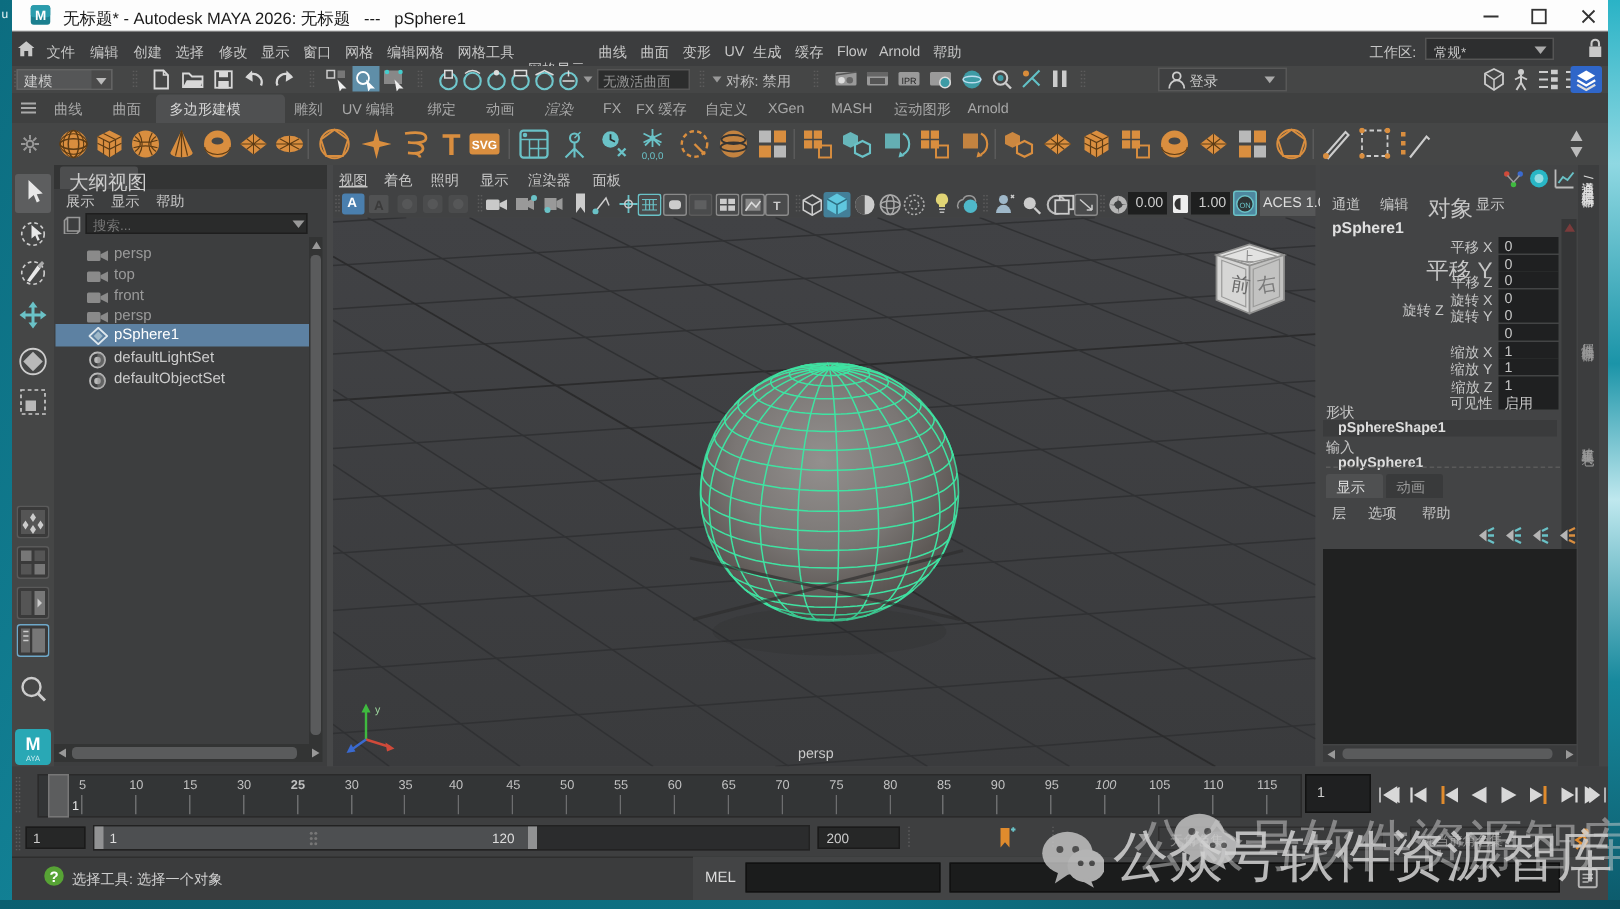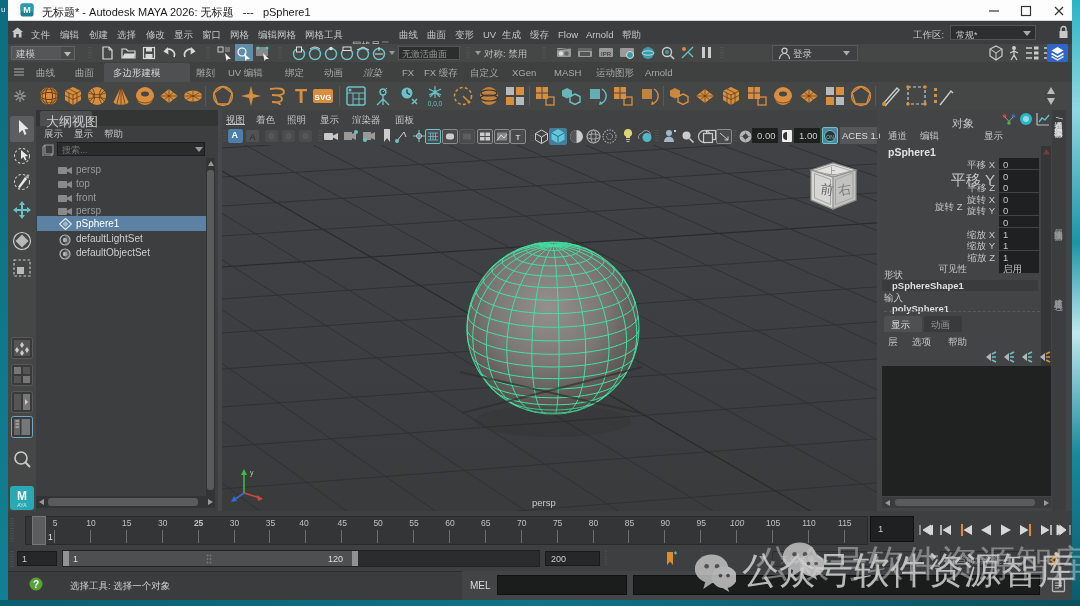--- a/index.html
+++ b/index.html
@@ -859,21 +859,21 @@
 <svg style="position:absolute;left:1019px;top:112px;" width="14" height="14" viewBox="0 0 14 14">
     <circle cx="7" cy="7" r="6" fill="#29b6c5"></circle>
     <path d="M4 7 a3 3 0 0 1 6 0 a3 3 0 0 1 -6 0" fill="#fff" opacity="0.5"></path>
   </svg>
 <svg style="position:absolute;left:1036px;top:112px;" width="14" height="14" viewBox="0 0 14 14">
     <path d="M1 13 V1 M1 13 H13" stroke="#bbb" stroke-width="1.2"></path>
     <path d="M3 10 L6 6 L9 8 L13 3" stroke="#6ac2c7" fill="none" stroke-width="1.3"></path>
   </svg>
 <div style="position:absolute;left:888px;top:130px;font-size:9.5px;color:#c6c6c6;white-space:nowrap;">通道</div>
 <div style="position:absolute;left:920px;top:130px;font-size:9.5px;color:#c6c6c6;white-space:nowrap;">编辑</div>
-<div style="position:absolute;left:952px;top:116px;font-size:11px;color:#c6c6c6;white-space:nowrap;text-align:right;">对象</div>
+<div style="position:absolute;left:952px;top:130px;font-size:15px;color:#c6c6c6;white-space:nowrap;text-align:right;">对象</div>
 <div style="position:absolute;left:984px;top:130px;font-size:9.5px;color:#c6c6c6;white-space:nowrap;">显示</div>
 <div style="position:absolute;left:888px;top:146px;font-size:10.5px;color:#e0e0e0;white-space:nowrap;font-weight:bold;">pSphere1</div>
 <div style="position:absolute;left:935px;top:159.0px;width:60px;font-size:9.5px;color:#c6c6c6;white-space:nowrap;text-align:right;">平移 X</div>
 <div style="position:absolute;left:999px;top:158.0px;width:40px;height:11px;background:#1f2021;"></div>
 <div style="position:absolute;left:1003px;top:159.0px;font-size:9.5px;color:#c6c6c6;white-space:nowrap;">0</div>
 <div style="position:absolute;left:935px;top:170.6px;width:60px;font-size:15px;color:#c6c6c6;white-space:nowrap;text-align:right;">平移 Y</div>
 <div style="position:absolute;left:999px;top:169.6px;width:40px;height:11px;background:#1f2021;"></div>
 <div style="position:absolute;left:1003px;top:170.6px;font-size:9.5px;color:#c6c6c6;white-space:nowrap;">0</div>
 <div style="position:absolute;left:935px;top:182.2px;width:60px;font-size:9.5px;color:#c6c6c6;white-space:nowrap;text-align:right;">平移 Z</div>
 <div style="position:absolute;left:999px;top:181.2px;width:40px;height:11px;background:#1f2021;"></div>
@@ -889,21 +889,21 @@
 <div style="position:absolute;left:1003px;top:217.0px;font-size:9.5px;color:#c6c6c6;white-space:nowrap;">0</div>
 <div style="position:absolute;left:935px;top:228.6px;width:60px;font-size:9.5px;color:#c6c6c6;white-space:nowrap;text-align:right;">缩放 X</div>
 <div style="position:absolute;left:999px;top:227.6px;width:40px;height:11px;background:#1f2021;"></div>
 <div style="position:absolute;left:1003px;top:228.6px;font-size:9.5px;color:#c6c6c6;white-space:nowrap;">1</div>
 <div style="position:absolute;left:935px;top:240.2px;width:60px;font-size:9.5px;color:#c6c6c6;white-space:nowrap;text-align:right;">缩放 Y</div>
 <div style="position:absolute;left:999px;top:239.2px;width:40px;height:11px;background:#1f2021;"></div>
 <div style="position:absolute;left:1003px;top:240.2px;font-size:9.5px;color:#c6c6c6;white-space:nowrap;">1</div>
 <div style="position:absolute;left:935px;top:251.8px;width:60px;font-size:9.5px;color:#c6c6c6;white-space:nowrap;text-align:right;">缩放 Z</div>
 <div style="position:absolute;left:999px;top:250.8px;width:40px;height:11px;background:#1f2021;"></div>
 <div style="position:absolute;left:1003px;top:251.8px;font-size:9.5px;color:#c6c6c6;white-space:nowrap;">1</div>
-<div style="position:absolute;left:907px;top:263.4px;width:60px;font-size:9.5px;color:#c6c6c6;white-space:nowrap;text-align:right;">可见性</div>
+<div style="position:absolute;left:935px;top:263.4px;width:60px;font-size:9.5px;color:#c6c6c6;white-space:nowrap;text-align:right;">可见性</div>
 <div style="position:absolute;left:999px;top:262.4px;width:40px;height:11px;background:#1f2021;"></div>
 <div style="position:absolute;left:1003px;top:263.4px;font-size:9.5px;color:#c6c6c6;white-space:nowrap;">启用</div>
 <div style="position:absolute;left:884px;top:269px;font-size:9.5px;color:#c6c6c6;white-space:nowrap;">形状</div>
 <div style="position:absolute;left:882px;top:280px;width:156px;height:11px;background:#3a3b3c;"></div>
 <div style="position:absolute;left:892px;top:280px;font-size:9.5px;color:#dddddd;white-space:nowrap;font-weight:bold;">pSphereShape1</div>
 <div style="position:absolute;left:884px;top:292px;font-size:9.5px;color:#c6c6c6;white-space:nowrap;">输入</div>
 <div style="position:absolute;left:892px;top:303px;font-size:9.5px;color:#dddddd;white-space:nowrap;font-weight:bold;">polySphere1</div>
 <div style="position:absolute;left:1041px;top:146px;width:10px;height:274px;background:#353637;"></div>
 <svg style="position:absolute;left:1042px;top:148px;" width="9" height="8" viewBox="0 0 9 8">
     <path d="M4.5 1 L8 6.5 L1 6.5 Z" fill="#7a3b3b"></path>
@@ -1123,21 +1123,21 @@
 <div style="position:absolute;left:948px;top:554px;font-size:9px;color:#909090;white-space:nowrap;">无当前角色集</div>
 <svg style="position:absolute;left:1046px;top:551px;" width="16" height="16" viewBox="0 0 16 16">
     <circle cx="11" cy="3.5" r="2.2" fill="#e08b2d"></circle>
     <path d="M9.5 6 L5 9 L8 11 L5 15 M9.5 6 L12 10 L9 15" stroke="#e08b2d" stroke-width="1.6" fill="none"></path>
   </svg>
 <div style="position:absolute;left:8px;top:571px;width:1064px;height:29px;background:#3b3c3d;border-top:1px solid #2e2e2e;"></div>
 <svg style="position:absolute;left:29px;top:577px;" width="14" height="14" viewBox="0 0 14 14">
     <circle cx="7" cy="7" r="6.5" fill="#57a335"></circle>
     <text x="7" y="11" font-size="10" fill="#fff" text-anchor="middle" font-weight="bold">?</text>
   </svg>
-<div style="position:absolute;left:48px;top:580px;font-size:9.5px;color:#cfcfcf;white-space:nowrap;margin-left:22px;">选择工具: 选择一个对象</div>
+<div style="position:absolute;left:48px;top:580px;font-size:9.5px;color:#cfcfcf;white-space:nowrap;">选择工具: 选择一个对象</div>
 <div style="position:absolute;left:462px;top:571px;width:610px;height:29px;background:#434445;"></div>
 <div style="position:absolute;left:470px;top:580px;font-size:10px;color:#dcdcdc;white-space:nowrap;">MEL</div>
 <div style="position:absolute;left:497px;top:575px;width:130px;height:20px;background:#1b1c1c;border:1px solid #111;"></div>
 <div style="position:absolute;left:633px;top:575px;width:407px;height:20px;background:#1b1c1c;border:1px solid #111;"></div>
 <svg style="position:absolute;left:1051px;top:578px;" width="15" height="15" viewBox="0 0 15 15">
     <rect x="1.5" y="1.5" width="12" height="12" rx="1" fill="none" stroke="#b5b5b5" stroke-width="1.3"></rect>
     <path d="M4 5 H11 M4 7.5 H11 M4 10 H8" stroke="#b5b5b5" stroke-width="1"></path>
   </svg>
 <div style="position:absolute;left:742px;top:546px;font-size:37px;color:rgba(212,212,212,0.85);white-space:nowrap;letter-spacing:0px;">公众号软件资源智库</div>
 <div style="position:absolute;left:756px;top:539px;font-size:37px;color:rgba(205,205,205,0.5);white-space:nowrap;">公众号软件资源智库</div>

